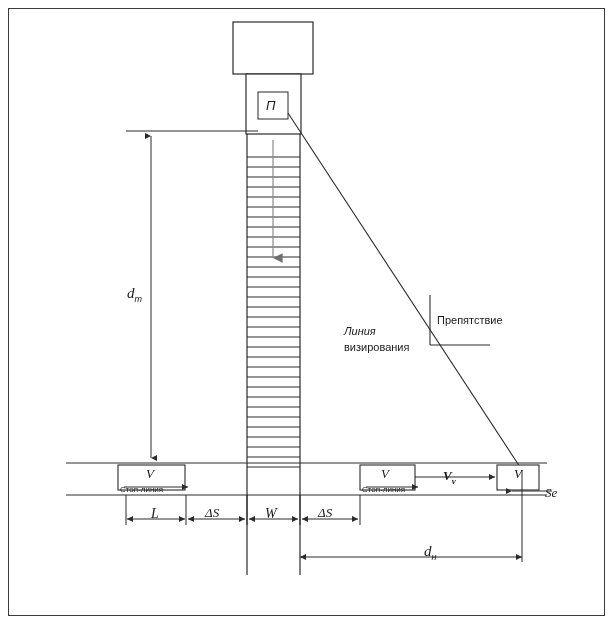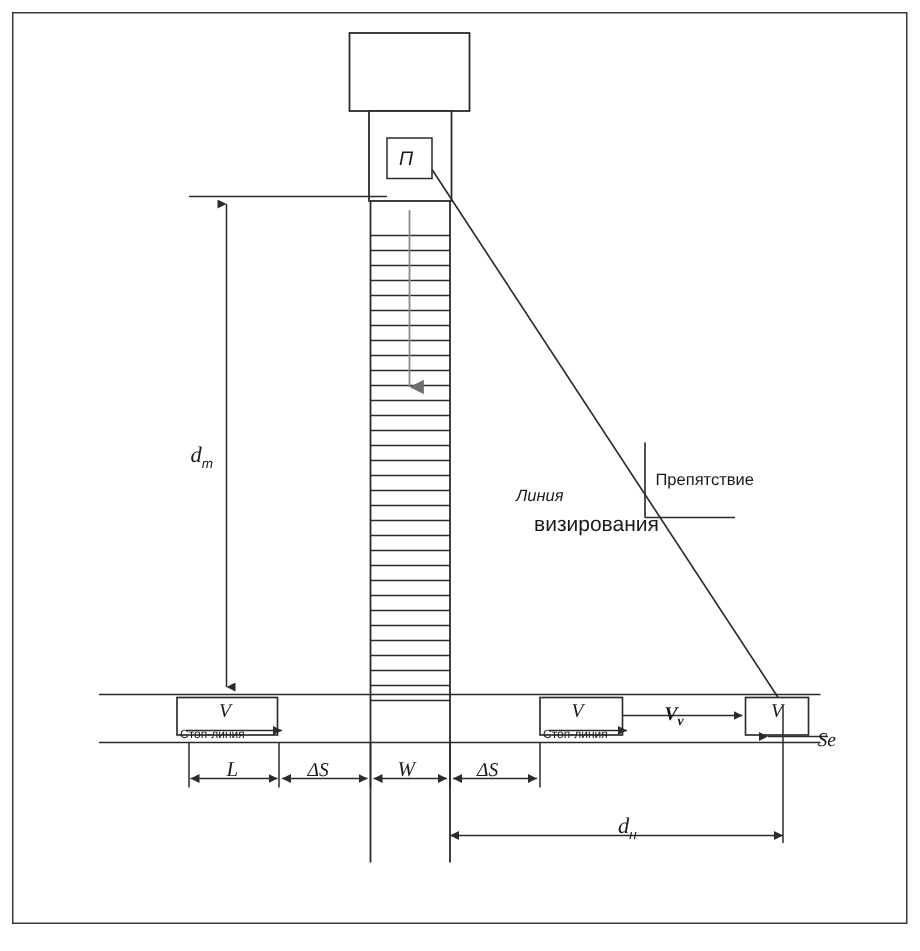--- a/index.html
+++ b/index.html
@@ -122,29 +122,29 @@
 
     <line x1="415" y1="477" x2="495" y2="477" stroke="#2b2b2b" stroke-width="1" marker-end="url(#arrR)"></line>
 
     <line x1="540" y1="491" x2="512" y2="491" stroke="#2b2b2b" stroke-width="1" marker-end="url(#arrL)"></line>
     <line x1="540" y1="491" x2="552" y2="491" stroke="#2b2b2b" stroke-width="1"></line>
   </svg>
 
   <div class="lbl it cyr" style="left:266px;top:98px;font-size:13px;">П</div>
 
   <div class="lbl cyr" style="left:344px;top:325px;font-size:11px;font-style:italic;">Линия</div>
-  <div class="lbl cyr" style="left:344px;top:341px;font-size:14px;margin-left:12px;">визирования</div>
+  <div class="lbl cyr" style="left:344px;top:341px;font-size:11px;">визирования</div>
 
   <div class="lbl cyr" style="left:437px;top:314px;font-size:11px;text-align:center;">Препятствие</div>
 
-  <div class="lbl" style="left:127px;top:296px;font-size:15px;">
+  <div class="lbl" style="left:127px;top:285px;font-size:15px;">
     <span class="it">d</span><span class="sub cyr">т</span>
   </div>
 
-  <div class="lbl" style="left:412px;top:543px;font-size:15px;text-align:center;">
+  <div class="lbl" style="left:424px;top:543px;font-size:15px;text-align:center;">
     <span class="it">d</span><span class="sub cyr">н</span>
   </div>
 
   <div class="lbl it" style="left:265px;top:506px;font-size:14px;">W</div>
   <div class="lbl it" style="left:151px;top:506px;font-size:14px;">L</div>
   <div class="lbl it" style="left:205px;top:505px;font-size:13px;">ΔS</div>
   <div class="lbl it" style="left:318px;top:505px;font-size:13px;">ΔS</div>
 
   <div class="lbl it" style="left:545px;top:485px;font-size:13px;text-align:right;">Se</div>
 

